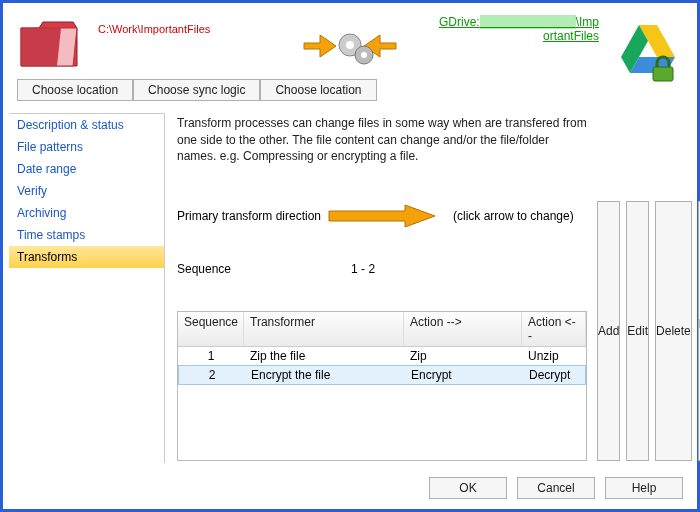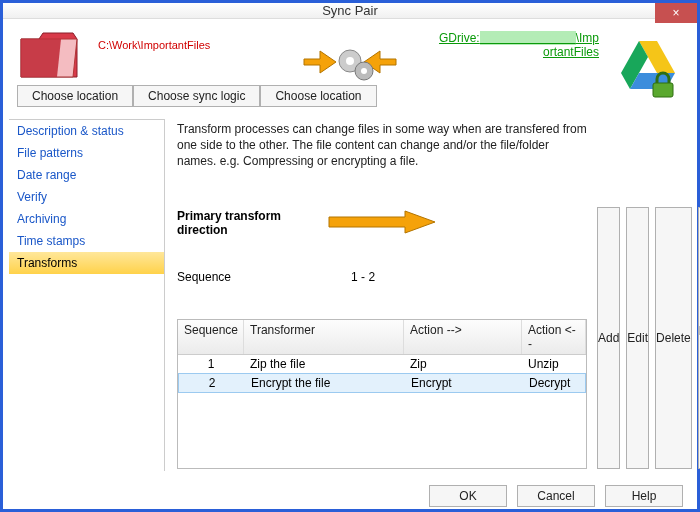--- a/index.html
+++ b/index.html
@@ -17,21 +17,21 @@
 .drive-icon { position: absolute; right: 18px; top: 18px; width: 62px; height: 62px; }
 .btn-row { display: flex; justify-content: flex-start; padding: 0 14px 8px 14px; }
 .btn { background: #f6f6f6; border: 1px solid #b0b0b0; padding: 3px 14px; cursor: pointer; color: #222; }
 .body-row { flex: 1; display: flex; border-top: 0; }
 .sidebar { width: 156px; border-right: 1px solid #ccc; border-top: 1px solid #ccc; background: #fff; margin-left: 6px; margin-top: 4px; margin-bottom: 6px; }
 .side-item { padding: 4px 8px; color: #1a57c8; cursor: pointer; border-bottom: 0; }
 .side-item.selected { background: linear-gradient(#ffe79a, #ffd24a); color: #000; }
 .main { flex: 1; padding: 6px 12px 8px 12px; display: flex; }
 .main-content { flex: 1; display: flex; flex-direction: column; gap: 27px; }
 .desc { color: #222; line-height: 1.35; margin-bottom: 12px; }
-.ptd-row { display: flex; margin-bottom: 6px; font-weight: bold; }
+.ptd-row { display: flex; align-items: center; margin-bottom: 6px; }
 .ptd-label { width: 150px; }
 .arrow-big { width: 110px; height: 26px; }
 .ptd-hint { margin-left: 16px; }
 .seq-row { display: flex; align-items: center; margin-bottom: 8px; }
 .seq-row .val { margin-left: 120px; }
 .table { border: 1px solid #bbb; flex: 1; min-height: 150px; background: #fff; }
 .thead { display: flex; background: linear-gradient(#fdfdfd,#ebebeb); border-bottom: 1px solid #ccc; }
 .th { padding: 3px 6px; border-right: 1px solid #ddd; color: #222; }
 .c0 { width: 66px; text-align: center; }
 .c1 { width: 160px; }
@@ -44,26 +44,20 @@
 .right-buttons .btn { width: 100%; text-align: center; padding: 3px 0; }
 .right-buttons .btn.disabled { color: #999; }
 .footer { display: flex; justify-content: flex-end; gap: 10px; padding: 8px 14px 10px 0; }
 .footer .btn { min-width: 78px; text-align: center; }
 </style>
 </head>
 <body>
 
 <div class="window">
 
-  <div class="titlebar">
-    <div class="titlebar-title">Sync Pair</div>
-    <div class="close-btn">
-        <span>×</span>
-      </div>
-  </div>
 
   <div class="top-area">
     <div class="folder-icon">
       <svg viewBox="0 0 64 58">
         <path d="M4 14 L22 14 L26 8 L56 8 L60 14 L60 52 L4 52 Z" fill="#d83a49" stroke="#8a1f2a"></path>
         <path d="M4 14 L60 14 L56 52 L4 52 Z" fill="#f9d3d7" stroke="#a33" opacity="0.85"></path>
         <path d="M4 14 L44 14 L40 52 L4 52 Z" fill="#c22e3b" opacity="0.9"></path>
       </svg>
     </div>
     <div class="path-left">C:\Work\ImportantFiles</div>
@@ -119,20 +113,21 @@
     <div class="main">
       <div class="main-content">
         <div class="desc">Transform processes can change files in some way when are transfered from one side to the other.  The file content can change and/or the file/folder names.  e.g. Compressing or encrypting a file.</div>
         <div class="ptd-row">
           <div class="ptd-label">Primary transform direction</div>
           <div class="arrow-big">
             <svg viewBox="0 0 110 26">
                 <polygon points="2,8 78,8 78,2 108,13 78,24 78,18 2,18" fill="#f5a20a" stroke="#b37400"></polygon>
               </svg>
           </div>
+          <div class="ptd-hint">(click arrow to change)</div>
         </div>
         <div class="seq-row">
           <div>Sequence</div>
           <div class="val">1 - 2</div>
         </div>
         <div class="table">
           <div class="thead">
             <div class="th c0">Sequence</div>
             <div class="th c1">Transformer</div>
             <div class="th c2">Action --&gt;</div>

